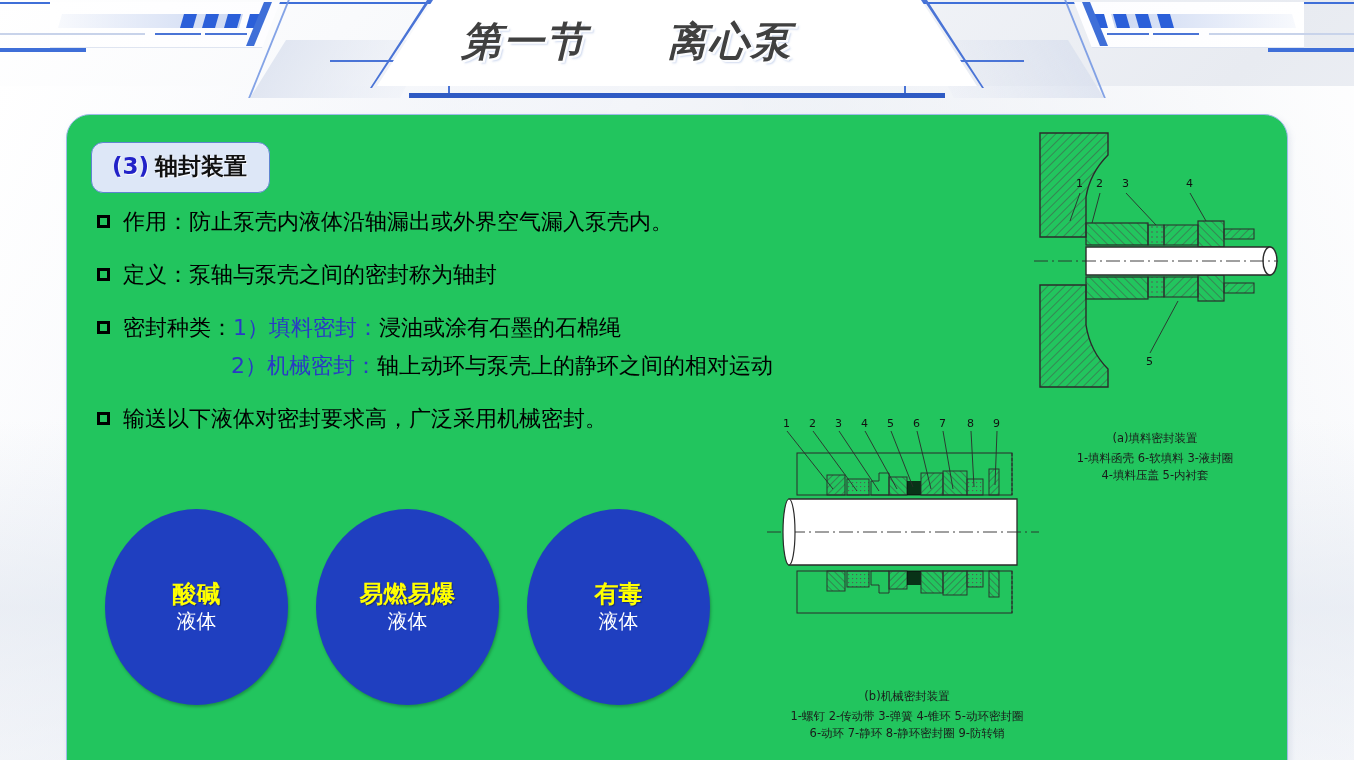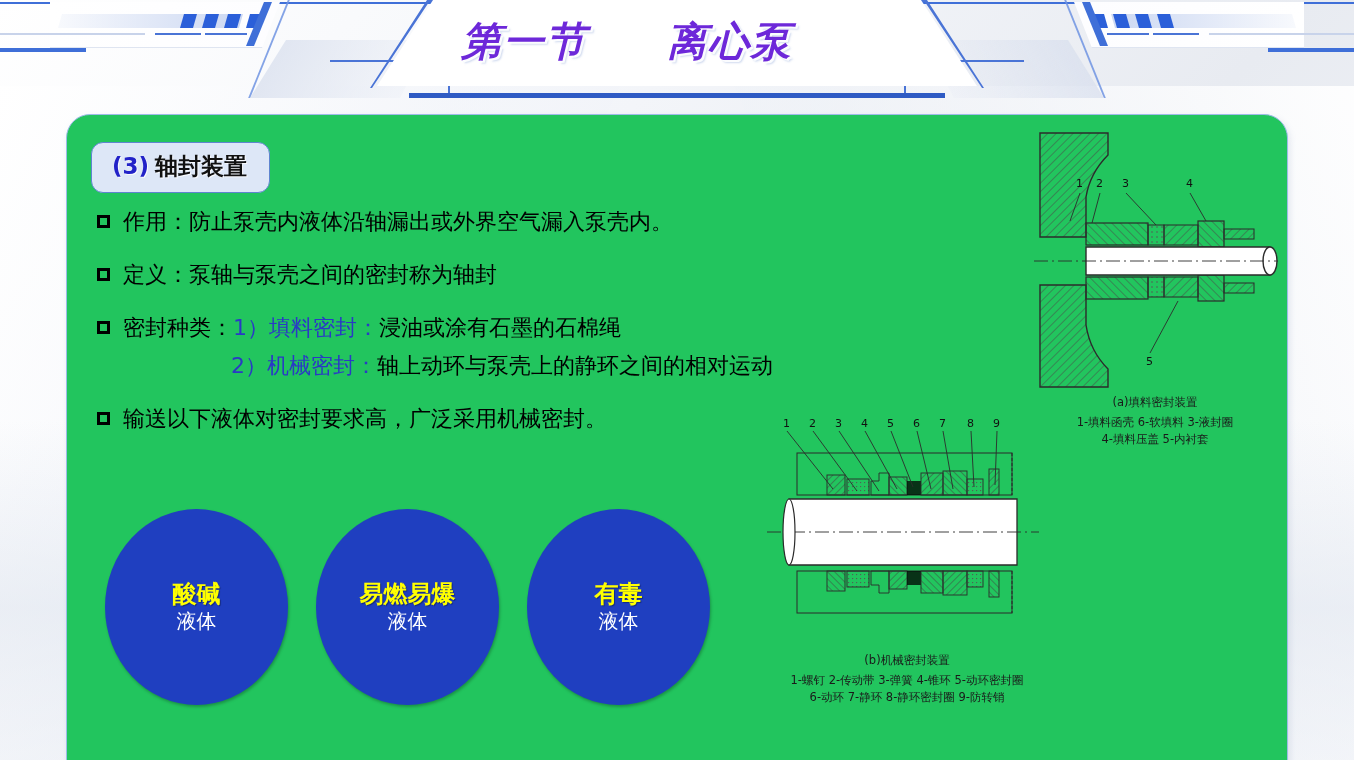--- a/index.html
+++ b/index.html
@@ -56,21 +56,21 @@
   .hdr-underbar {
     position: absolute; left: 50%; transform: translateX(-50%);
     top: 93px; width: 536px; height: 5px;
     background: #2f5bc4;
   }
   .hdr-title {
     position: absolute; left: 0; top: 14px; width: 1254px;
     text-align: center;
     font-size: 40px; font-weight: bold; font-style: italic;
     letter-spacing: 2px;
-    color: #6d28d9;
+    color: #404040;
     text-shadow: 2px 2px 0 rgba(255,255,255,0.9), 3px 3px 2px rgba(120,150,210,0.35);
     white-space: pre;
   }
 
   
   .hdr-side { position: absolute; top: 0; width: 420px; height: 98px; }
   .hdr-side.left  { left: 0; }
   .hdr-side.right { right: 0; transform: scaleX(-1); }
 
   .side-plate {
@@ -181,21 +181,21 @@
     font-size: 20px; color: #ffffff; line-height: 1.15; margin-top: 2px;
   }
 
   
   .fig { position: absolute; }
   .fig-a { left: 963px; top: 10px; width: 250px; }
   .fig-b { left: 700px; top: 298px; width: 280px; }
 
   .fig-cap {
     font-family: "DejaVu Sans", "Liberation Sans", sans-serif;
-    color: #1a1a1a; text-align: center;
+    color: #1a1a1a; text-align: center; margin-top: 36px;
   }
   .fig-cap .t1 { font-size: 11.5px; margin-bottom: 4px; }
   .fig-cap .t2 { font-size: 11.5px; line-height: 1.45; }
 
   svg { display: block; }
 
   
 </style>
 </head>
 <body>

